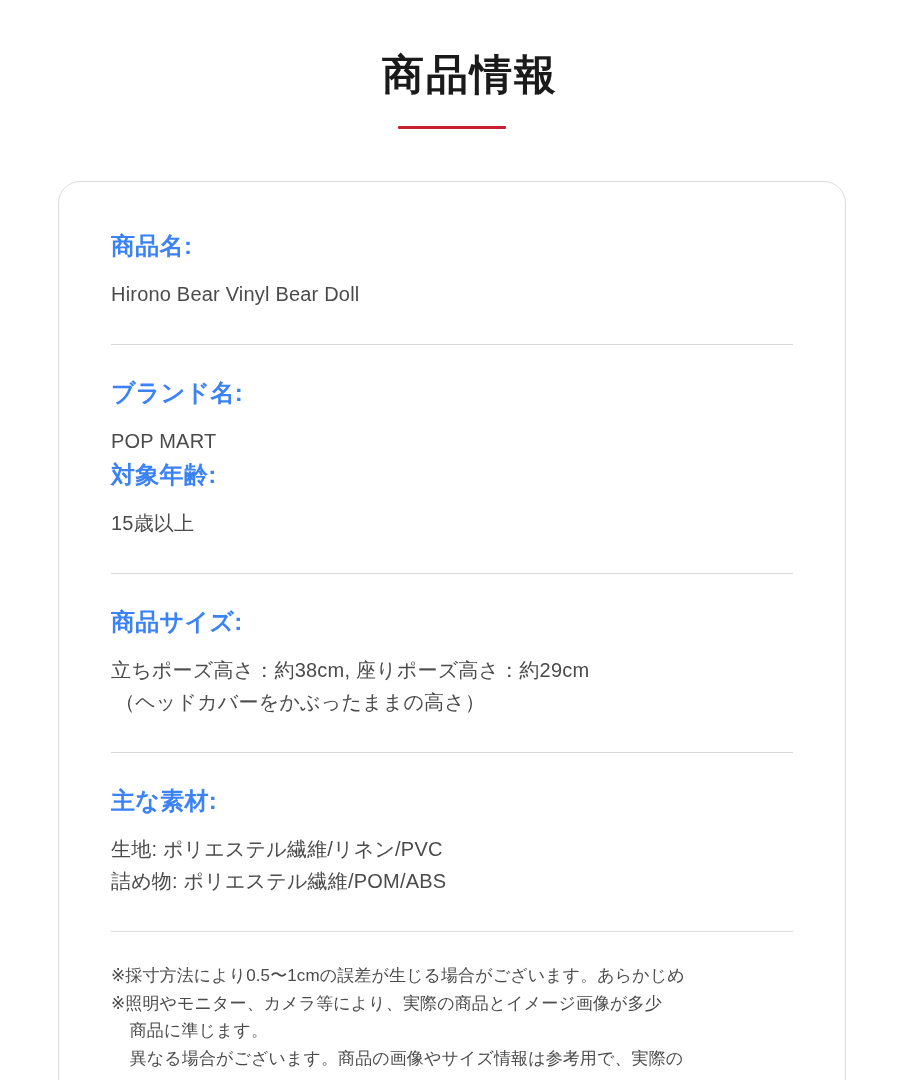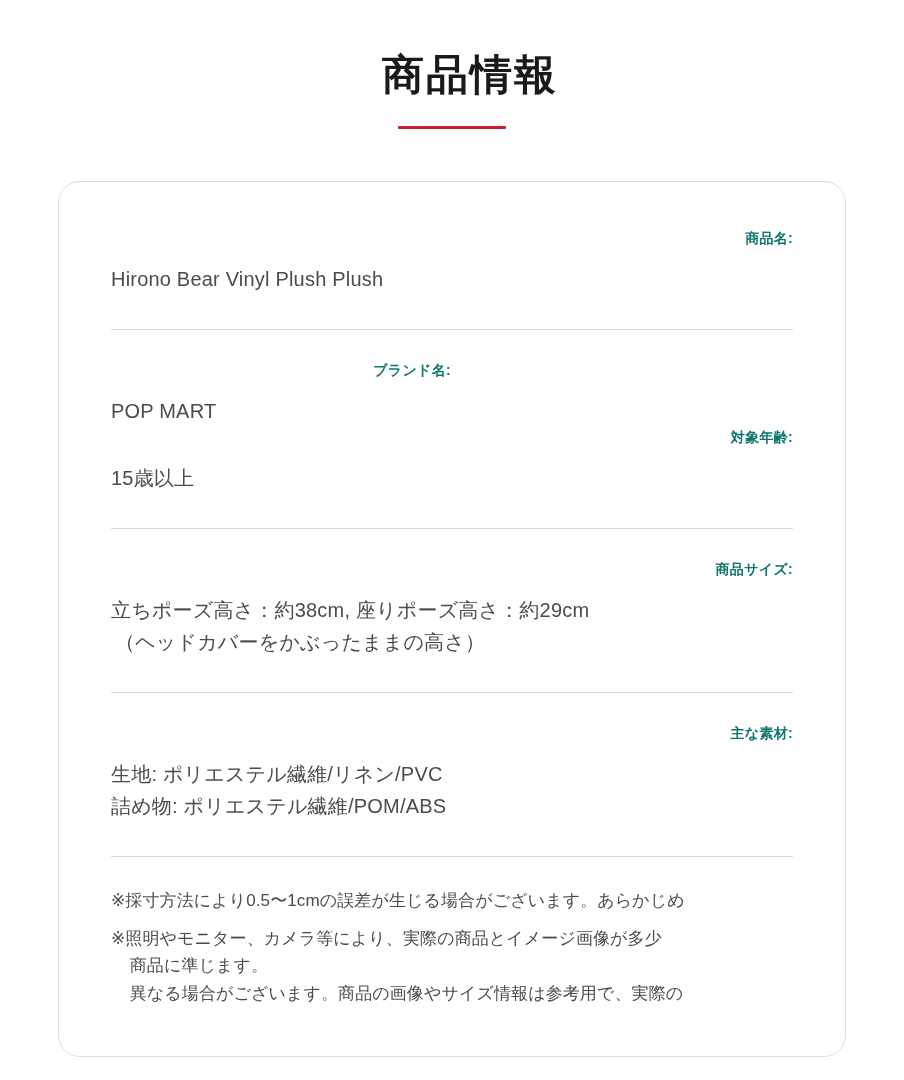--- a/index.html
+++ b/index.html
@@ -52,27 +52,26 @@
     border-radius: 22px;
     padding: 46px 52px 40px 52px;
     background: #fff;
     min-height: 870px;
   }
 
   .section {
     padding: 0;
   }
   .sec-label {
-    font-size: 14px;
+    font-size: 24px;
     font-weight: bold;
-    color: #0f766e;
+    color: #3b82f6;
     line-height: 1.5;
     margin: 0 0 14px 0;
     letter-spacing: 0.3px;
-    text-align: right;
   }
   .sec-value {
     font-size: 20px;
     color: #4b4b4b;
     line-height: 1.6;
     margin: 0;
     letter-spacing: 0.2px;
     font-weight: 400;
   }
   .sec-value.indent {
@@ -98,38 +97,38 @@
   .note-line {
     font-size: 17px;
     color: #4b4b4b;
     line-height: 1.62;
     margin: 0;
     letter-spacing: 0.1px;
   }
   .note-line.cont {
     padding-left: 1.1em;
   }
-  .note-group { margin-bottom: 10px; }
+  .note-group { }
   .note-group:last-child { margin-bottom: 8px; }
 </style>
 </head>
 <body>
 
 <div class="page">
 
   <div class="header">
     <h1 class="page-title">商品情報</h1>
     <div class="title-rule"></div>
   </div>
 
   <div class="card">
 
     <div class="section">
       <p class="sec-label">商品名:</p>
-      <p class="sec-value">Hirono Bear Vinyl Plush Plush</p>
+      <p class="sec-value">Hirono Bear Vinyl Bear Doll</p>
     </div>
 
     <div class="divider"></div>
 
     <div class="section two-col">
       <div class="col-left">
         <p class="sec-label">ブランド名:</p>
         <p class="sec-value">POP MART</p>
       </div>
       <div class="col-right">

